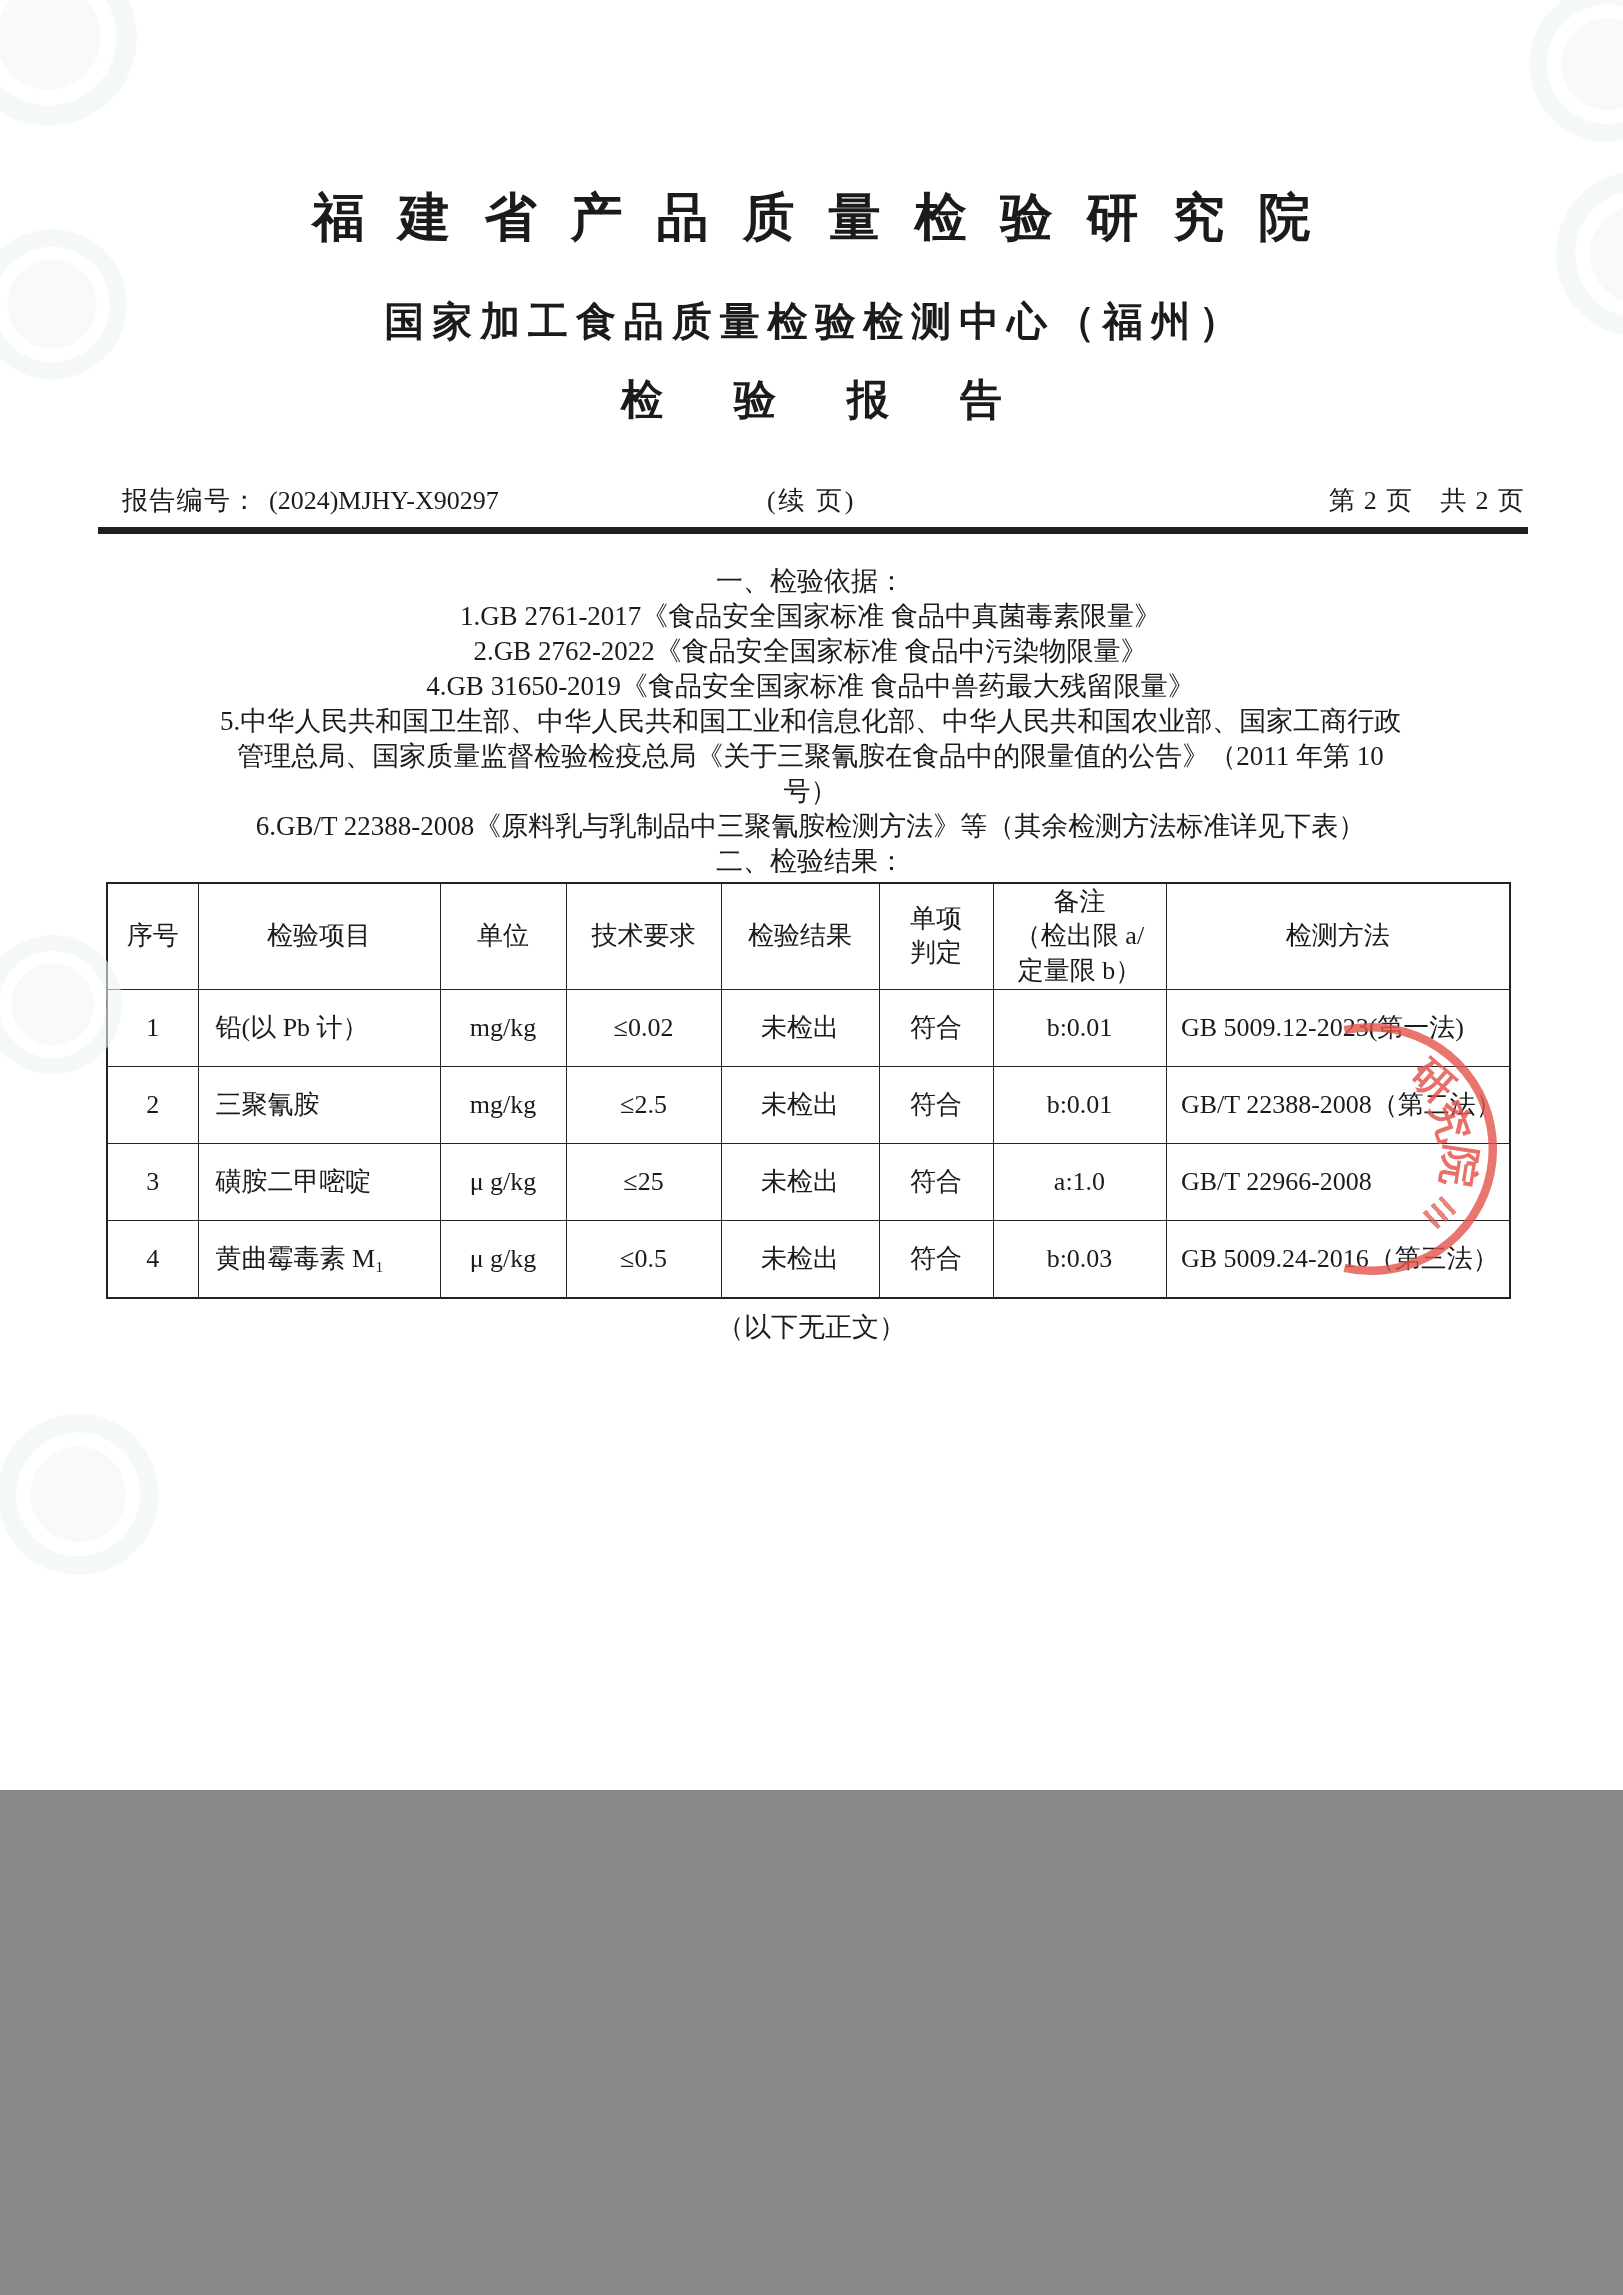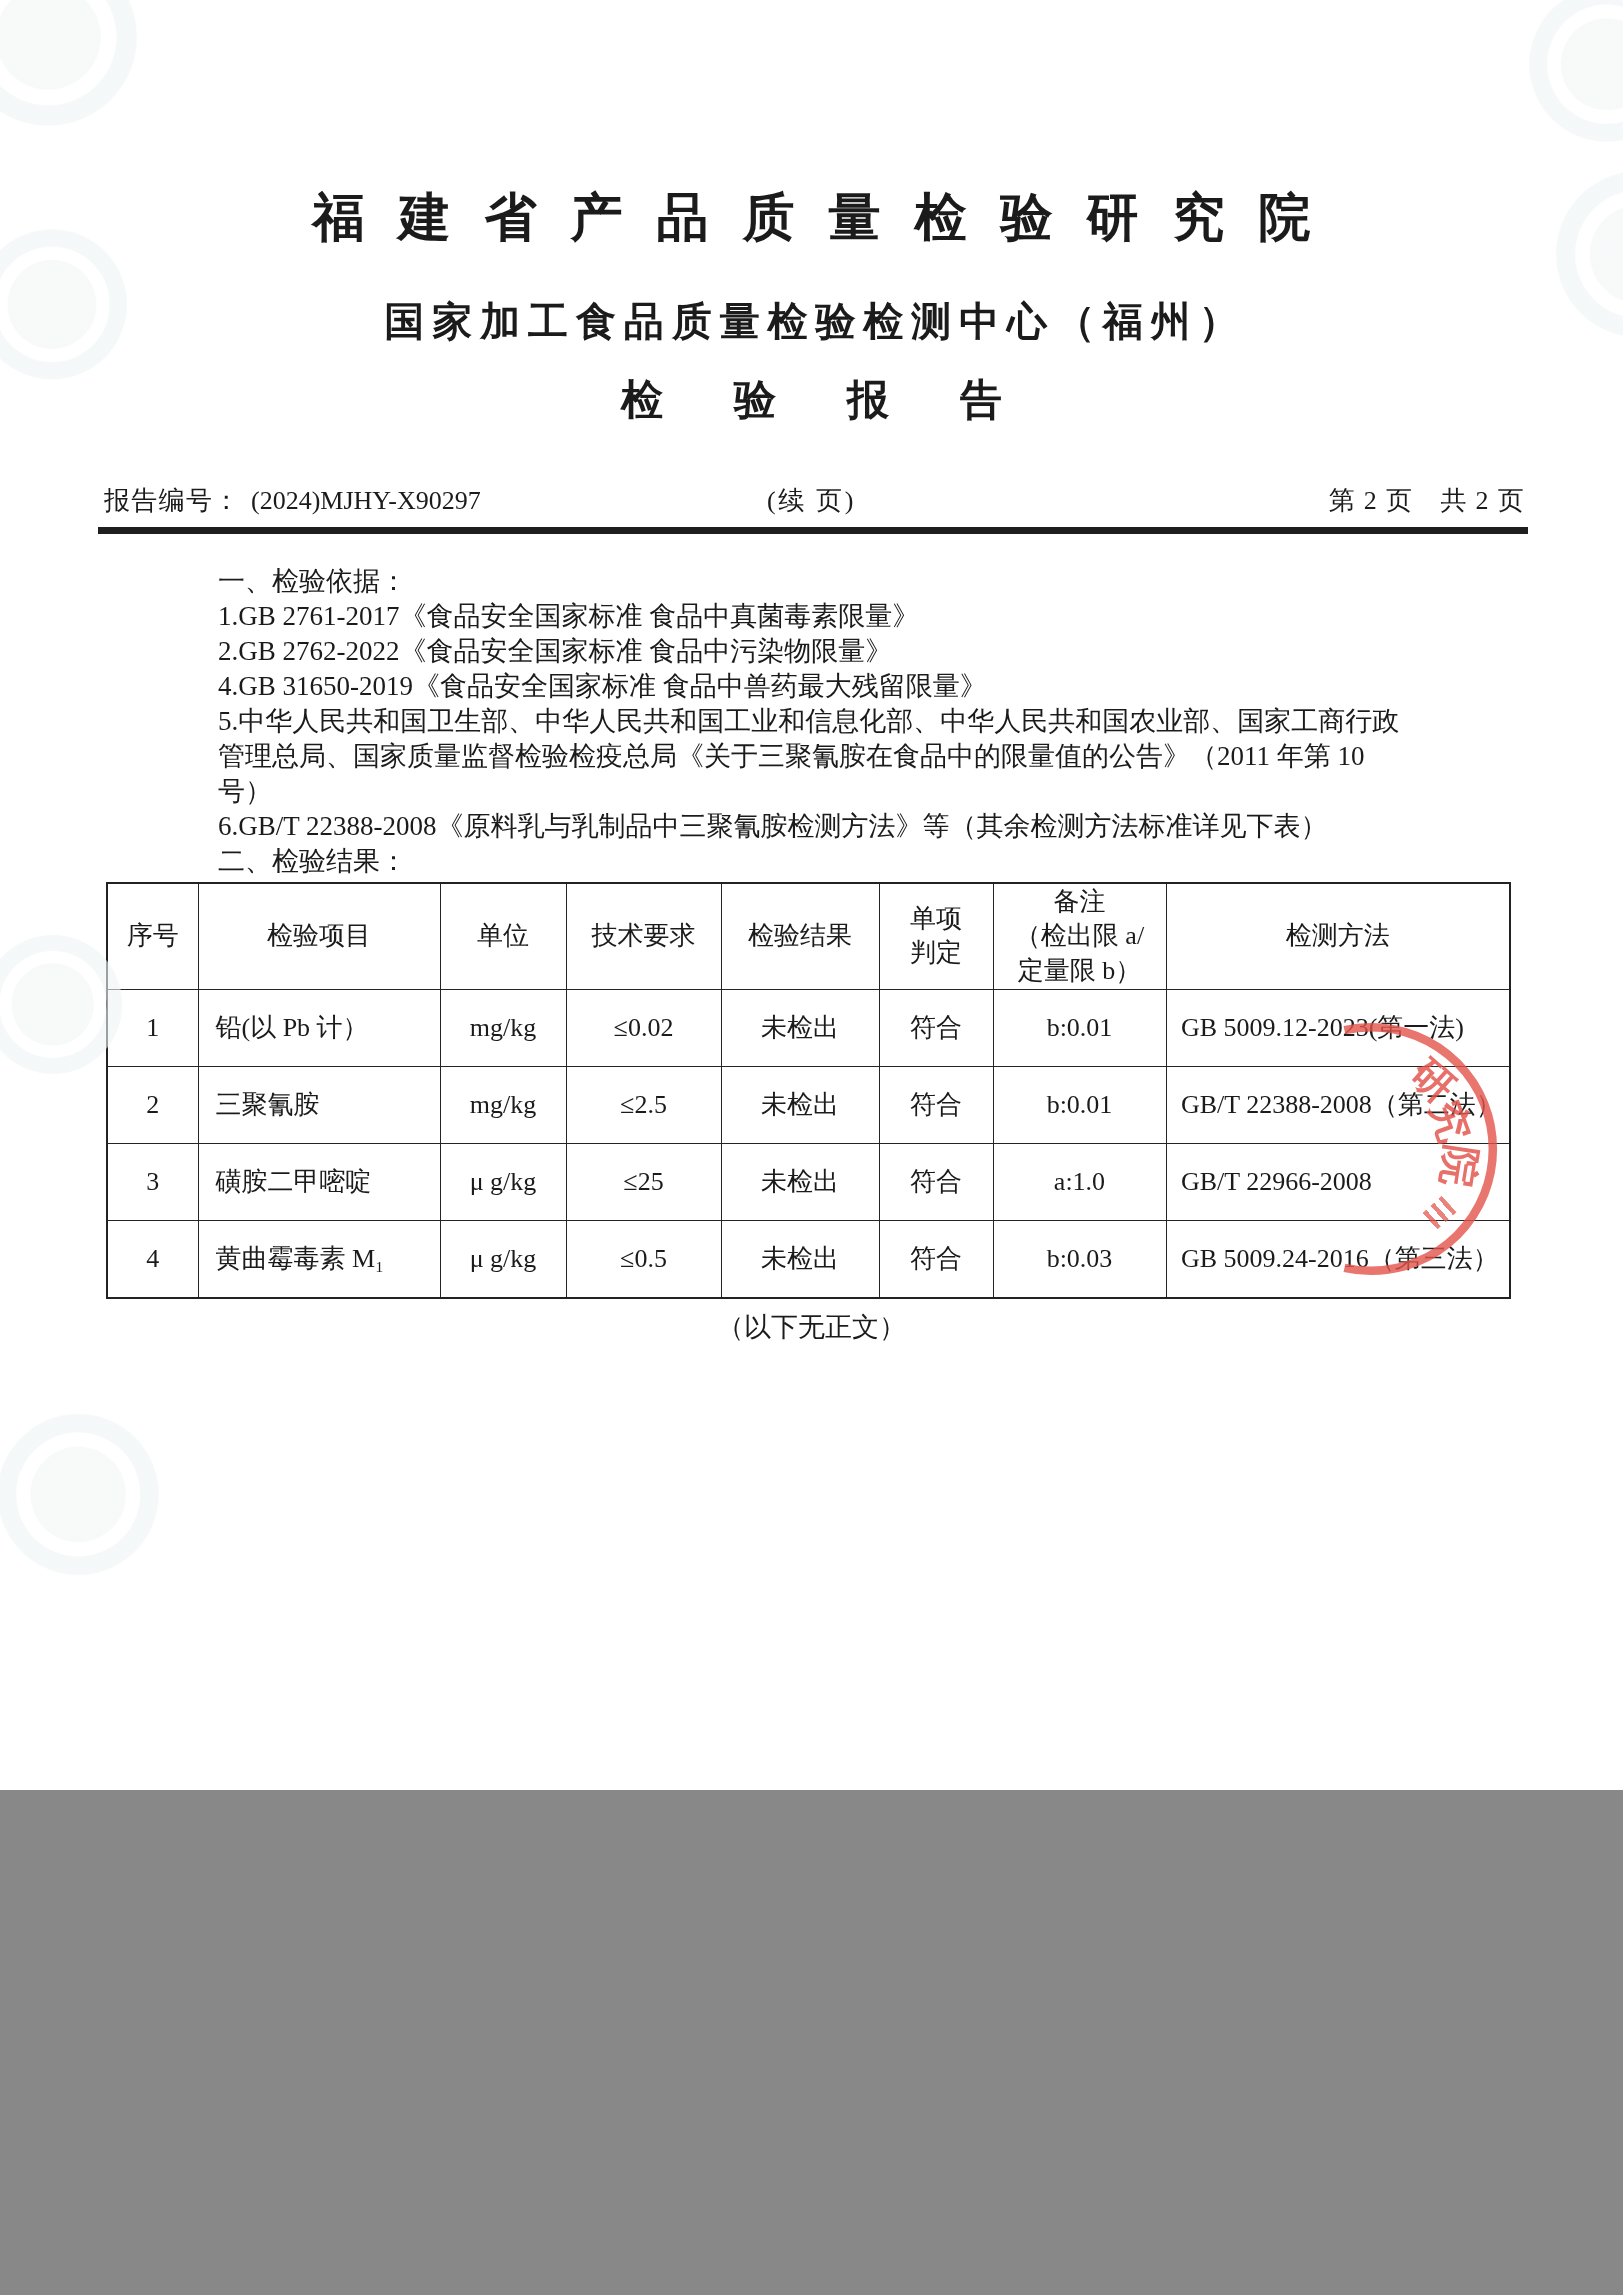--- a/index.html
+++ b/index.html
@@ -25,28 +25,28 @@
     margin:55px 0 0 0;text-align:center;
     font-size:40px;line-height:1.05;font-weight:bold;
     letter-spacing:7.9px;padding-left:7.9px;white-space:nowrap;
   }
   .t-doc{
     margin:35px 0 0 0;text-align:center;
     font-size:42px;line-height:1.05;font-weight:bold;
     letter-spacing:71px;padding-left:71px;white-space:nowrap;
   }
   .meta{position:relative;margin:62px 98px 0 98px;height:33px;font-size:26px;line-height:33px;}
-  .meta-left{position:absolute;left:6px;top:0;}
+  .meta-left{position:absolute;left:24px;top:0;}
   .meta-label{letter-spacing:1.3px;}
   .meta-value{margin-left:10.5px;}
   .meta-center{position:absolute;left:50%;top:0;transform:translateX(-50%);letter-spacing:2.6px;}
   .meta-right{position:absolute;right:0;top:0;letter-spacing:1.3px;}
   .rule{margin:10.5px 95px 0 98px;height:7.2px;background:#1f1f1f;}
   .body-text{margin:30px 0 0 218px;width:1185px;font-size:27px;line-height:35px;}
-  .body-text p{margin:0;}
+  .body-text p{margin:0;text-align:center;}
   .item-gap{margin-top:5.2px;}
   table.results{
     margin:2.6px 0 0 106px;border-collapse:collapse;table-layout:fixed;
     width:1402px;font-size:26px;
     border:2.6px solid #222;
   }
   .results th,.results td{
     border:1.6px solid #242424;
     padding:0 3.9px;vertical-align:middle;text-align:center;font-weight:normal;
     overflow:hidden;

